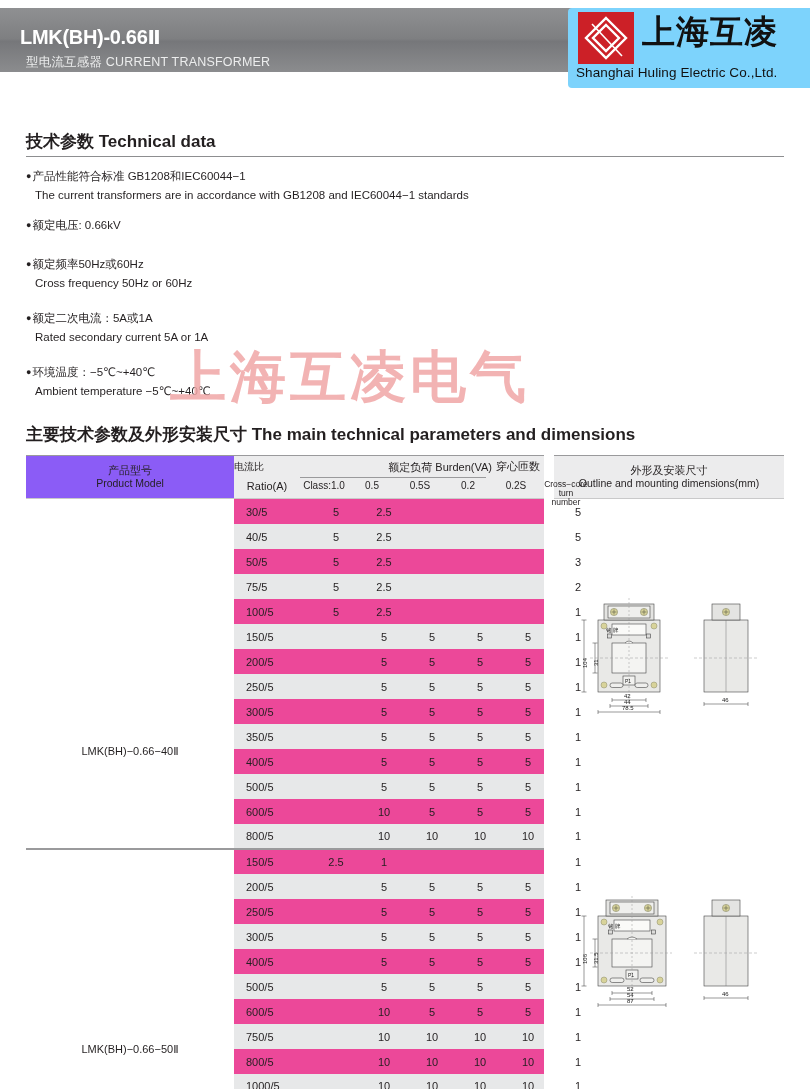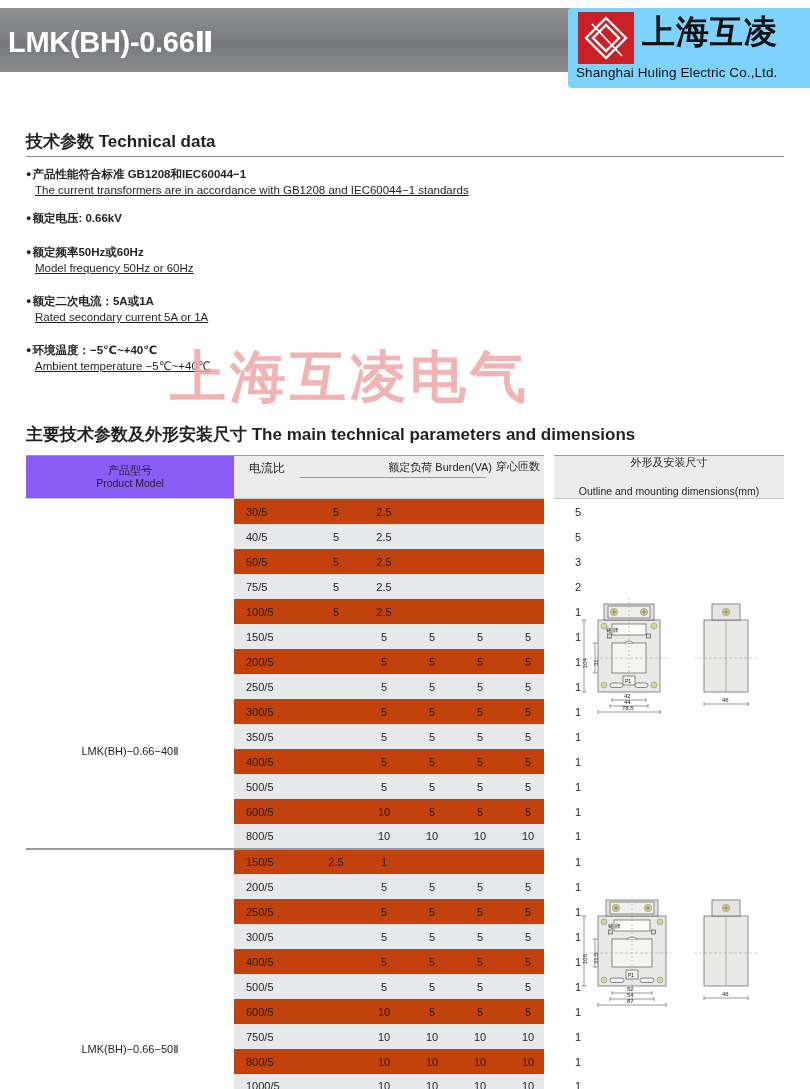--- a/index.html
+++ b/index.html
@@ -9,22 +9,22 @@
     color:#231f20;position:relative;overflow:hidden;
   }
 
   
   .header{position:absolute;left:0;top:8px;width:810px;height:72px;}
   .hdr-bar{position:absolute;left:0;top:0;width:768px;height:64px;
     background:linear-gradient(180deg,#8f9092 0%,#7e7f81 48%,#76777a 52%,#8b8c8e 100%);
     border-radius:0 10px 10px 0;}
   .hdr-bar2{position:absolute;left:700px;top:0;width:110px;height:64px;
     background:linear-gradient(180deg,#8f9092 0%,#7e7f81 48%,#76777a 52%,#8b8c8e 100%);}
-  .hdr-title{position:absolute;left:8px;top:17px;color:#ffffff;
-    font-size:29px;font-weight:bold;letter-spacing:-0.3px;white-space:nowrap;}
+  .hdr-title{position:absolute;left:20px;top:17px;color:#ffffff;
+    font-size:20px;font-weight:bold;letter-spacing:-0.3px;white-space:nowrap;}
   .hdr-sub{position:absolute;left:26px;top:46px;color:#eceded;
     font-size:12.5px;letter-spacing:0.2px;white-space:nowrap;}
 
   .logo-box{position:absolute;left:568px;top:0px;width:272px;height:80px;background:#7dd3fc;
      border-radius:4px;}
   .logo-mark{position:absolute;left:10px;top:4px;width:56px;height:52px;background:#cc2027;}
   .logo-mark svg{display:block;}
   .logo-cn{position:absolute;left:74px;top:2px;font-size:33px;font-weight:bold;
     color:#111;letter-spacing:1px;font-family:"DejaVu Sans",sans-serif;white-space:nowrap;}
   .logo-en{position:absolute;left:8px;top:57px;font-size:13.5px;color:#111;
@@ -33,22 +33,22 @@
   
   .sec1-title{position:absolute;left:26px;top:130px;font-size:17px;font-weight:bold;
     color:#231f20;white-space:nowrap;}
   .sec1-rule{position:absolute;left:26px;top:156px;width:758px;height:1px;background:#8d8e90;}
   .sec2-title{position:absolute;left:26px;top:423px;font-size:17px;font-weight:bold;
     color:#231f20;white-space:nowrap;}
 
   
   .specs{position:absolute;left:26px;top:165px;width:600px;}
   .spec{margin-bottom:11px;}
-  .spec-cn{font-size:11.5px;line-height:18px;color:#231f20;white-space:nowrap;font-weight:bold;}
-  .spec-en{font-size:11.5px;line-height:15px;color:#231f20;white-space:nowrap;margin-left:9px;text-decoration:underline;}
+  .spec-cn{font-size:11.5px;line-height:23px;color:#231f20;white-space:nowrap;}
+  .spec-en{font-size:11.5px;line-height:15px;color:#231f20;white-space:nowrap;margin-left:9px;}
   .bullet{font-size:9px;vertical-align:1px;margin-right:1px;}
 
   
   .wm{position:absolute;color:#f0a6a6;font-weight:bold;pointer-events:none;
       white-space:nowrap;opacity:.85;}
   .wm1{left:170px;top:340px;font-size:56px;letter-spacing:4px;font-family:"DejaVu Sans",sans-serif;}
   .wm2{left:190px;top:592px;font-size:44px;letter-spacing:1px;}
   .wm3{left:222px;top:636px;font-size:36px;letter-spacing:1px;}
 
   
@@ -60,55 +60,56 @@
   .c-ratio{width:66px;flex:0 0 66px;}
   .c-val{width:48px;flex:0 0 48px;text-align:center;}
   .c-turn{width:52px;flex:0 0 52px;text-align:center;}
 
   .hdr-row{height:44px;}
   .hdr-model{background:#8b5cf6;border-top:1px solid #9a9a9c;border-bottom:1px solid #c9c9ca;
      display:flex;flex-direction:column;align-items:center;justify-content:center;}
   .hdr-data{background:#ececed;border-top:1px solid #9a9a9c;border-bottom:1px solid #c9c9ca;
      position:relative;}
   .hdr-draw{background:#ececed;border-top:1px solid #9a9a9c;border-bottom:1px solid #c9c9ca;
-     display:flex;flex-direction:column;align-items:center;justify-content:space-between;}
+     display:flex;flex-direction:column;align-items:center;justify-content:center;}
   .hdr-cn{font-size:11px;line-height:13px;white-space:nowrap;}
   .hdr-en{font-size:10.5px;line-height:13px;white-space:nowrap;}
 
   .hdr-data-top{position:absolute;left:0;top:4px;width:100%;height:17px;display:flex;}
   .hdr-data-bot{position:absolute;left:0;top:24px;width:100%;height:16px;display:flex;}
   .burden-group{width:192px;flex:0 0 192px;text-align:right;font-size:11px;white-space:nowrap;}
   .burden-rule{position:absolute;left:66px;top:21px;width:186px;height:1px;background:#9a9a9c;}
   .hdr-small{font-size:8.5px;line-height:9px;white-space:nowrap;text-align:center;}
 
   .body-row .c-model{background:#ffffff;}
   .body-row .c-data{font-size:11px;}
   .body-row .c-ratio{padding-left:12px;display:flex;align-items:center;font-size:11px;}
   .body-row .c-val,.body-row .c-turn{display:flex;align-items:center;justify-content:center;}
   .body-row.alt .c-data{background:#e7e8e9;}
-  .body-row .c-data{background:#c2410c;}
+  .body-row .c-data{background:#ec4899;}
 
   .sep-top .c-data, .sep-top .c-model{border-top:1px solid #9a9a9c;}
   .sep-bot .c-data, .sep-bot .c-model{border-bottom:1px solid #9a9a9c;}
 
   .model-label{position:absolute;font-size:11px;white-space:nowrap;width:208px;text-align:center;}
 
   
   .draw-block{position:absolute;}
   .dim-txt{position:absolute;font-size:6px;color:#222;white-space:nowrap;
      font-family:"Liberation Sans",sans-serif;}
   .dim-vert{transform:rotate(-90deg);transform-origin:left top;}
 </style>
 </head>
 <body>
 
 <div class="header">
   <div class="hdr-bar2"></div>
   <div class="hdr-bar"></div>
   <div class="hdr-title">LMK(BH)-0.66Ⅱ</div>
+  <div class="hdr-sub">型电流互感器 CURRENT TRANSFORMER</div>
 
   <div class="logo-box">
     <div class="logo-mark">
       <svg width="56" height="52" viewBox="0 0 56 52">
         <polygon points="28,6 48,26 28,46 8,26" fill="none" stroke="#ffffff" stroke-width="2.4"></polygon>
         <polygon points="28,13 41,26 28,39 15,26" fill="none" stroke="#ffffff" stroke-width="2.4"></polygon>
         <path d="M 8,26 L 28,46 L 48,26" fill="none" stroke="#cc2027" stroke-width="0"></path>
         <line x1="14" y1="12" x2="44" y2="44" stroke="#ffffff" stroke-width="1.6"></line>
       </svg>
     </div>
@@ -123,21 +124,21 @@
 <div class="specs">
   <div class="spec">
     <div class="spec-cn"><span class="bullet">●</span><span>产品性能符合标准 GB1208和IEC60044−1</span></div>
     <div class="spec-en">The current transformers are in accordance with GB1208 and IEC60044−1 standards</div>
   </div>
   <div class="spec" style="">
     <div class="spec-cn"><span class="bullet">●</span><span>额定电压: 0.66kV</span></div>
   </div>
   <div class="spec" style="margin-top:16px">
     <div class="spec-cn"><span class="bullet">●</span><span>额定频率50Hz或60Hz</span></div>
-    <div class="spec-en">Model frequency 50Hz or 60Hz</div>
+    <div class="spec-en">Cross frequency 50Hz or 60Hz</div>
   </div>
   <div class="spec" style="margin-top:16px">
     <div class="spec-cn"><span class="bullet">●</span><span>额定二次电流：5A或1A</span></div>
     <div class="spec-en">Rated secondary current 5A or 1A</div>
   </div>
   <div class="spec" style="margin-top:16px">
     <div class="spec-cn"><span class="bullet">●</span><span>环境温度：−5℃~+40℃</span></div>
     <div class="spec-en">Ambient temperature −5℃~+40℃</div>
   </div>
 </div>
@@ -151,25 +152,40 @@
 <div class="tbl">
 
   <div class="trow hdr-row">
     <div class="c-model hdr-model">
       <div class="hdr-cn">产品型号</div>
       <div class="hdr-en">Product Model</div>
     </div>
 
     <div class="c-data hdr-data">
       <div class="hdr-data-top">
-        <div class="c-ratio" style="text-align:center;font-size:12px;">电流比</div>
+        <div class="c-ratio" style="text-align:left;font-size:10px;">电流比</div>
         <div class="burden-group">额定负荷 Burden(VA)</div>
         <div class="c-turn hdr-cn">穿心匝数</div>
       </div>
       <div class="burden-rule"></div>
+      <div class="hdr-data-bot">
+        <div class="c-ratio" style="text-align:center;font-size:11px;">Ratio(A)</div>
+        <div class="c-val" style="font-size:10px;">Class:1.0</div>
+        <div class="c-val" style="font-size:10px;">0.5</div>
+        <div class="c-val" style="font-size:10px;">0.5S</div>
+        <div class="c-val" style="font-size:10px;">0.2</div>
+        <div class="c-val" style="font-size:10px;">0.2S</div>
+        <div class="c-turn">
+          <div style="width:100%">
+            <div class="hdr-small">Cross−core</div>
+            <div class="hdr-small">turn</div>
+            <div class="hdr-small">number</div>
+          </div>
+        </div>
+      </div>
     </div>
 
     <div class="c-draw hdr-draw">
       <div class="hdr-cn">外形及安装尺寸</div>
       <div class="hdr-en">Outline and mounting dimensions(mm)</div>
     </div>
   </div>
 
   <div id="tbody" style="position:relative;">
       <div class="trow body-row">

